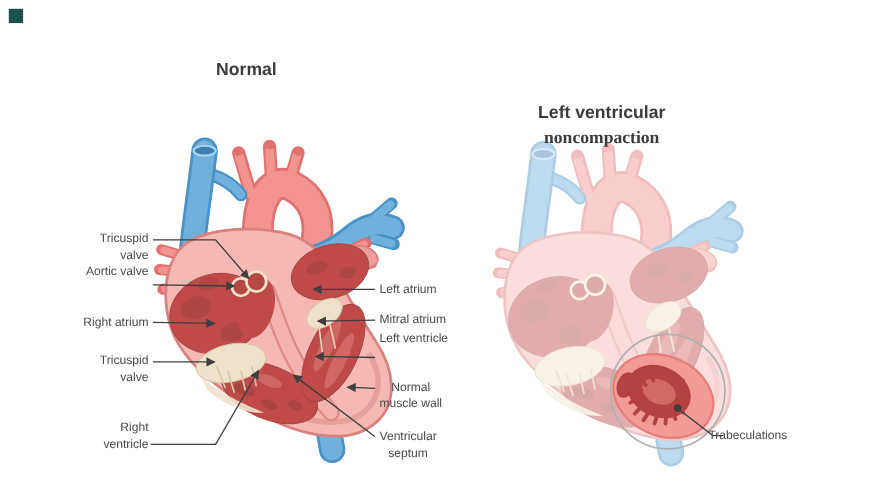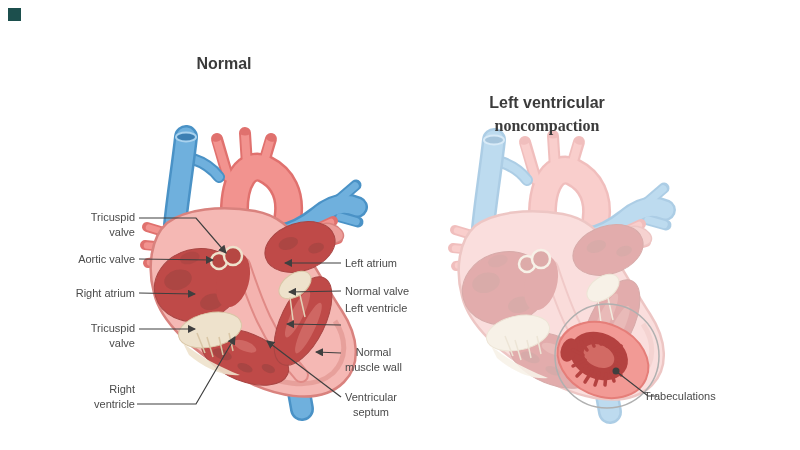--- a/index.html
+++ b/index.html
@@ -202,40 +202,40 @@
 <div class="title normal">Normal</div>
 <div class="title lvnc">
   <span style="display:block;">Left ventricular</span>
   <span style="display:block;font-family:Liberation Serif, serif;">noncompaction</span>
 </div>
 
 <div class="lbl lft" style="top:210px">
   <span>Tricuspid</span>
     <span>valve</span>
 </div>
-<div class="lbl lft" style="top:252px">
+<div class="lbl lft" style="top:240px">
   <span>Aortic valve</span>
 </div>
 <div class="lbl lft" style="top:286px">
   <span>Right atrium</span>
 </div>
 <div class="lbl lft" style="top:321px">
   <span>Tricuspid</span>
     <span>valve</span>
 </div>
 <div class="lbl lft" style="top:382px">
   <span>Right</span>
     <span>ventricle</span>
 </div>
 
 <div class="lbl rgt" style="top:256px">
   <span>Left atrium</span>
 </div>
 <div class="lbl rgt" style="top:284px">
-  <span>Normal valve</span>
+  <span>Mitral atrium</span>
 </div>
 <div class="lbl rgt" style="top:301px">
   <span>Left ventricle</span>
 </div>
 <div class="lbl rgt" style="top:345px">
   <span>Normal</span>
     <span>muscle wall</span>
 </div>
 <div class="lbl rgt" style="top:390px">
   <span>Ventricular</span>

